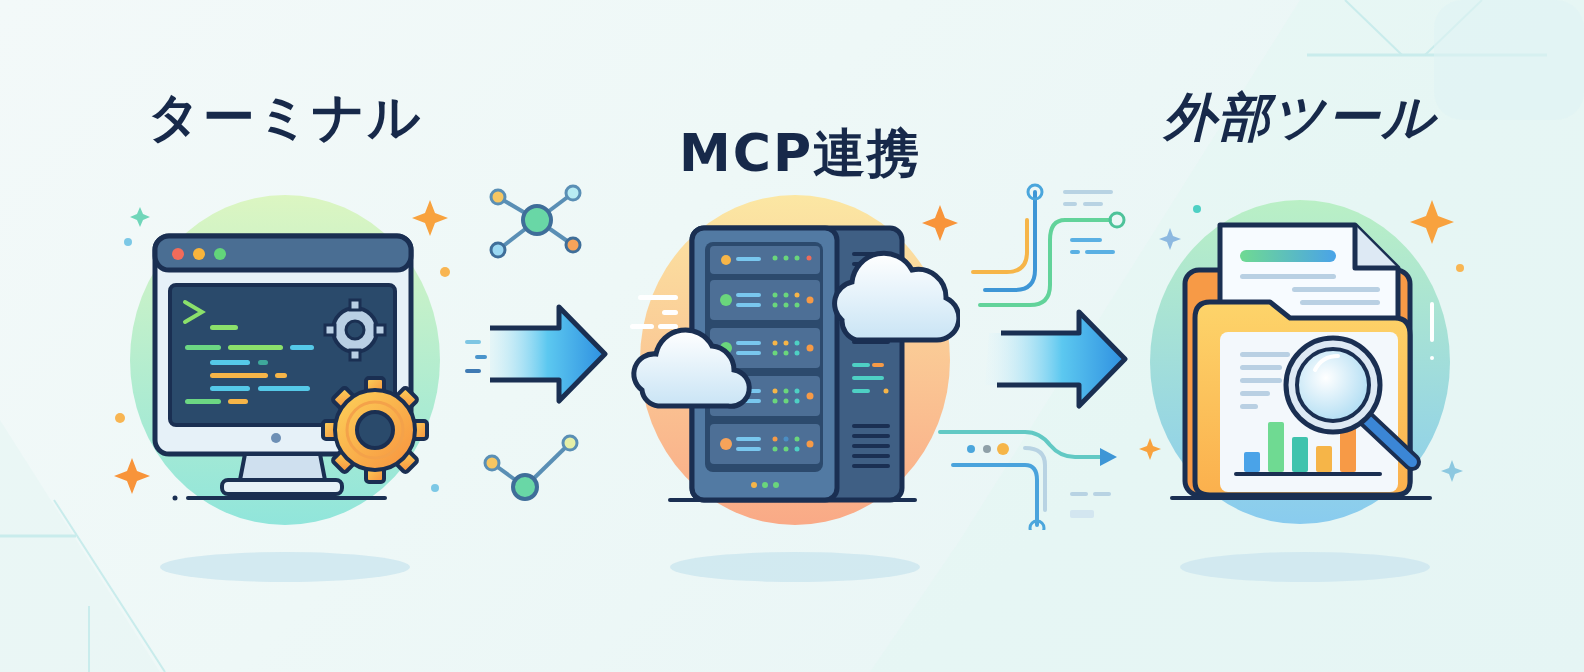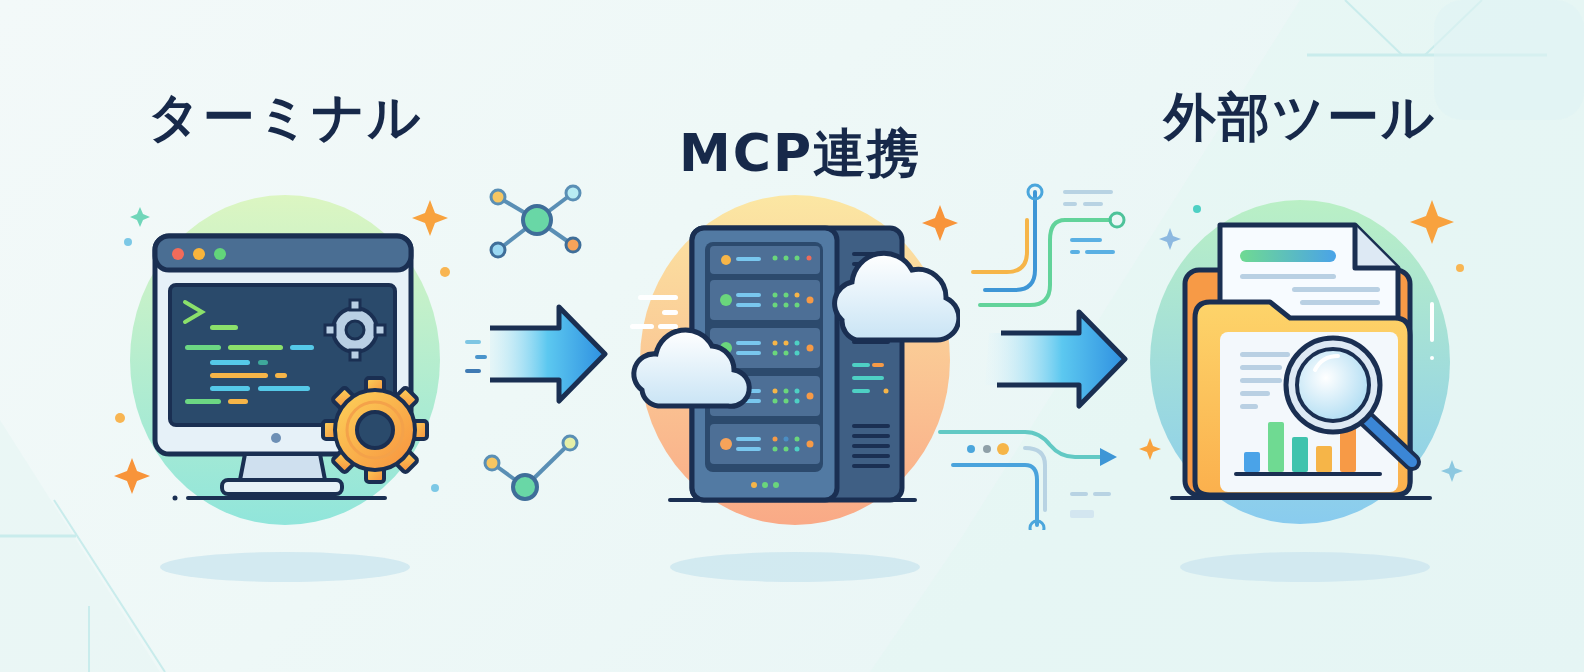--- a/index.html
+++ b/index.html
@@ -4,21 +4,21 @@
 <style>
   html,body{margin:0;padding:0;}
   body{width:1584px;height:672px;overflow:hidden;position:relative;
     background:linear-gradient(135deg,#f3f9f9 0%,#eef8f7 40%,#eaf6f6 70%,#e8f5f6 100%);
     font-family:"DejaVu Sans","Liberation Sans",sans-serif;}
   .bg-layer{position:absolute;inset:0;pointer-events:none;}
   .panel-title{position:absolute;top:83px;font-weight:bold;font-size:52px;color:#17294a;letter-spacing:2px;
     text-align:center;white-space:nowrap;}
   .t1{left:120px;width:330px;}
   .t2{left:640px;width:320px;margin-top:36px;}
-  .t3{left:1135px;width:330px;}
+  .t3{left:1135px;width:330px;font-style:italic;}
   .illus{position:absolute;}
   .shadow{position:absolute;top:552px;width:250px;height:30px;border-radius:50%;background:#cfe8ef;opacity:.9;}
 </style>
 </head>
 <body>
 
 <svg class="bg-layer" width="1584" height="672" viewBox="0 0 1584 672">
   <polygon points="0,420 0,672 160,672" fill="#e6f5f3" opacity=".6"></polygon>
   <polygon points="960,540 1300,0 1584,0 1584,672 870,672" fill="#e3f6f2" opacity=".45"></polygon>
   <line x1="0" y1="536" x2="76" y2="536" stroke="#c9ecec" stroke-width="3"></line>

